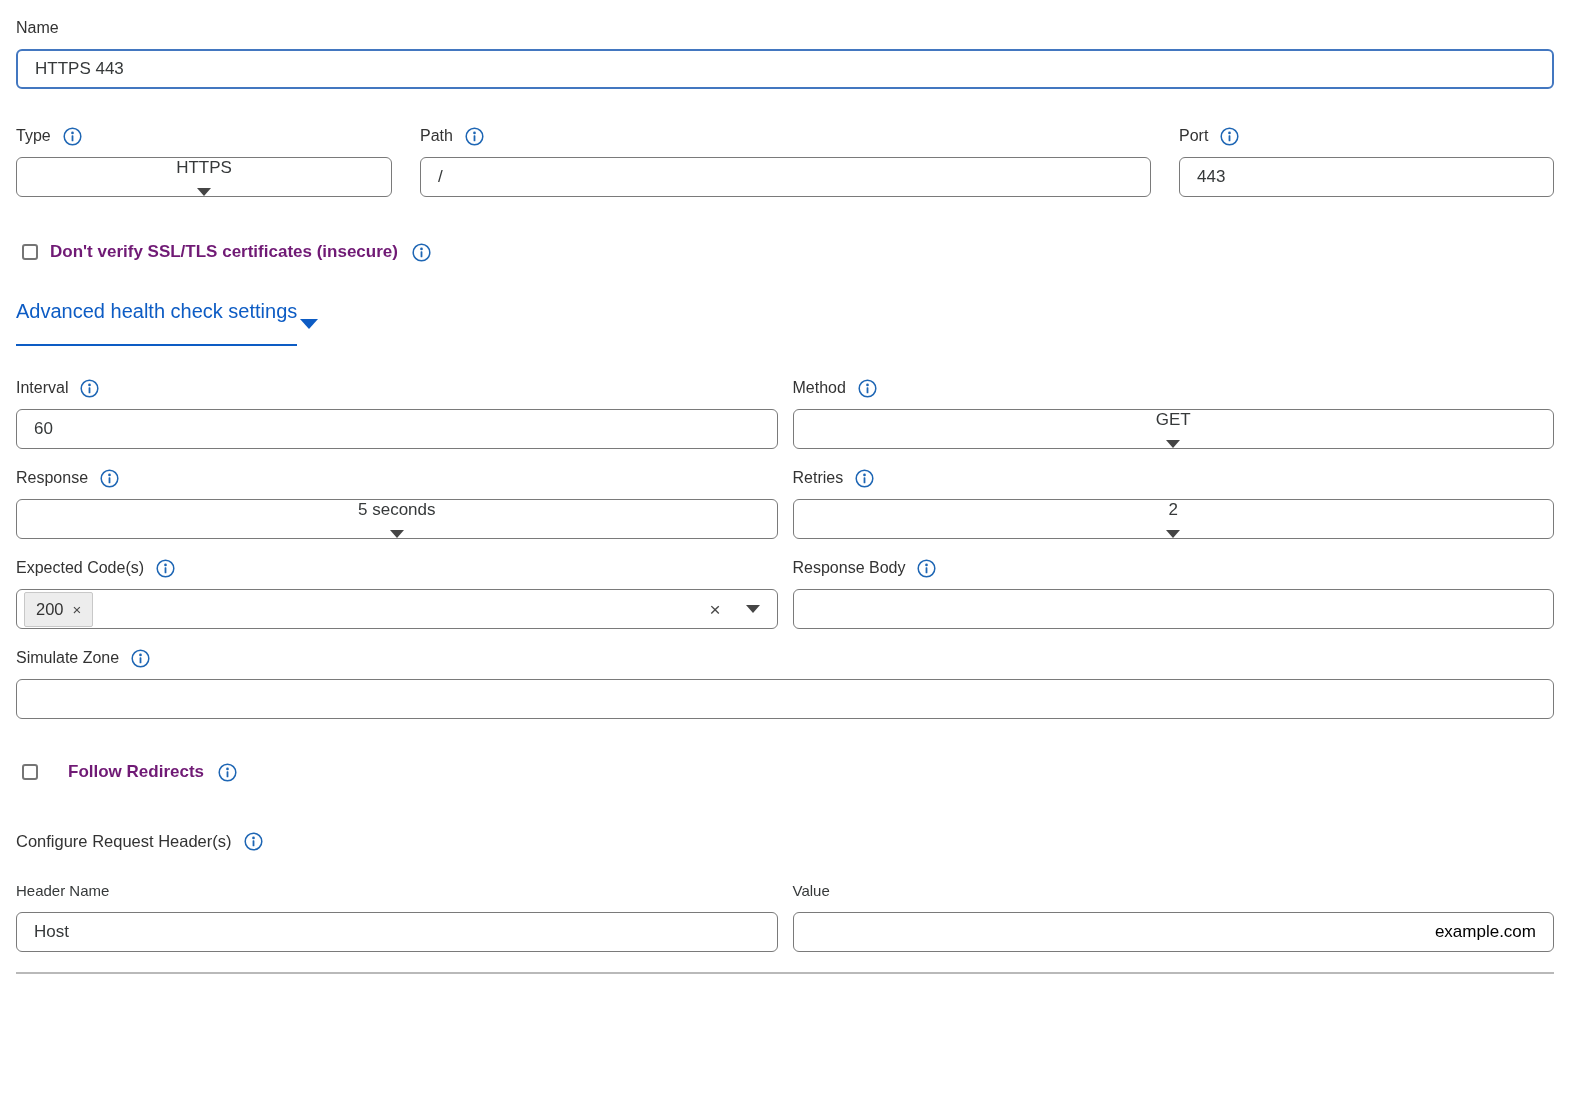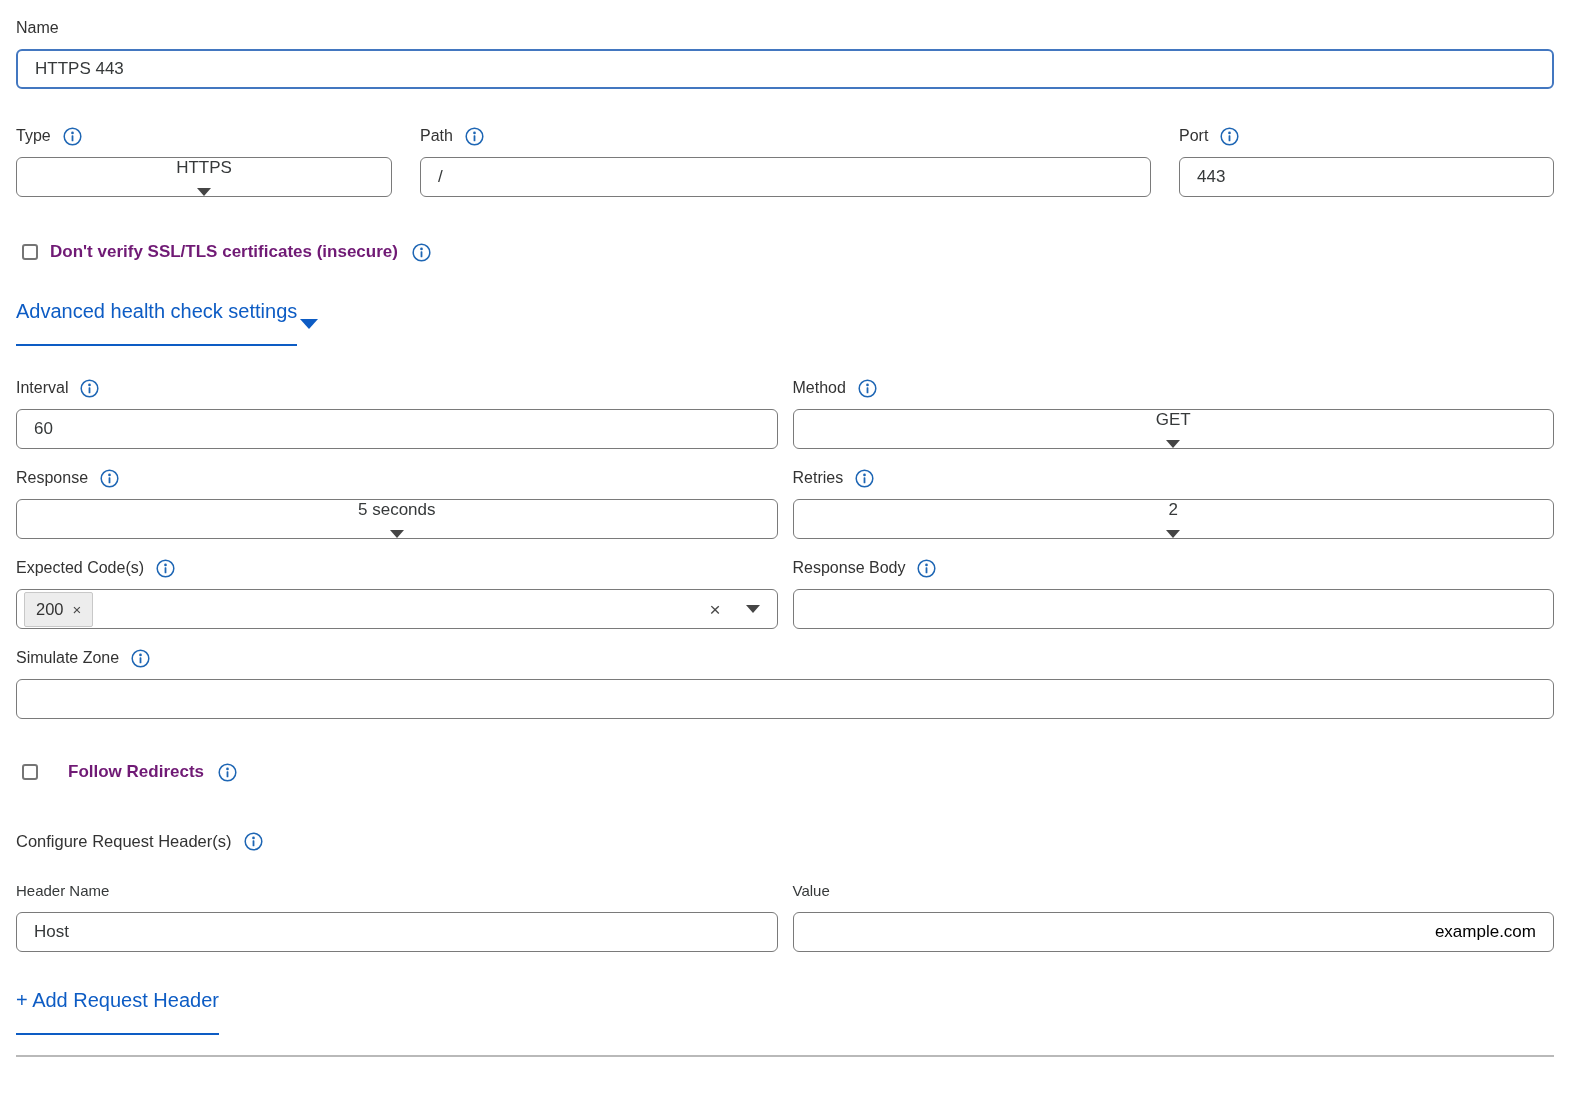--- a/index.html
+++ b/index.html
@@ -328,21 +328,16 @@
     </div>
 
     <div>
       <div class="lbl lbl-small">
         <span>Value</span>
       </div>
       <input class="field muted-value" type="text" value="example.com" style="">
     </div>
   </div>
 
-  <div class="link-row add-link-row">
-    <a class="add-link">
-      <span class="link-text">+ Add Request Header</span>
-    </a>
-  </div>
 
   <hr class="divider">
 
 </div>
 
 </body></html>

